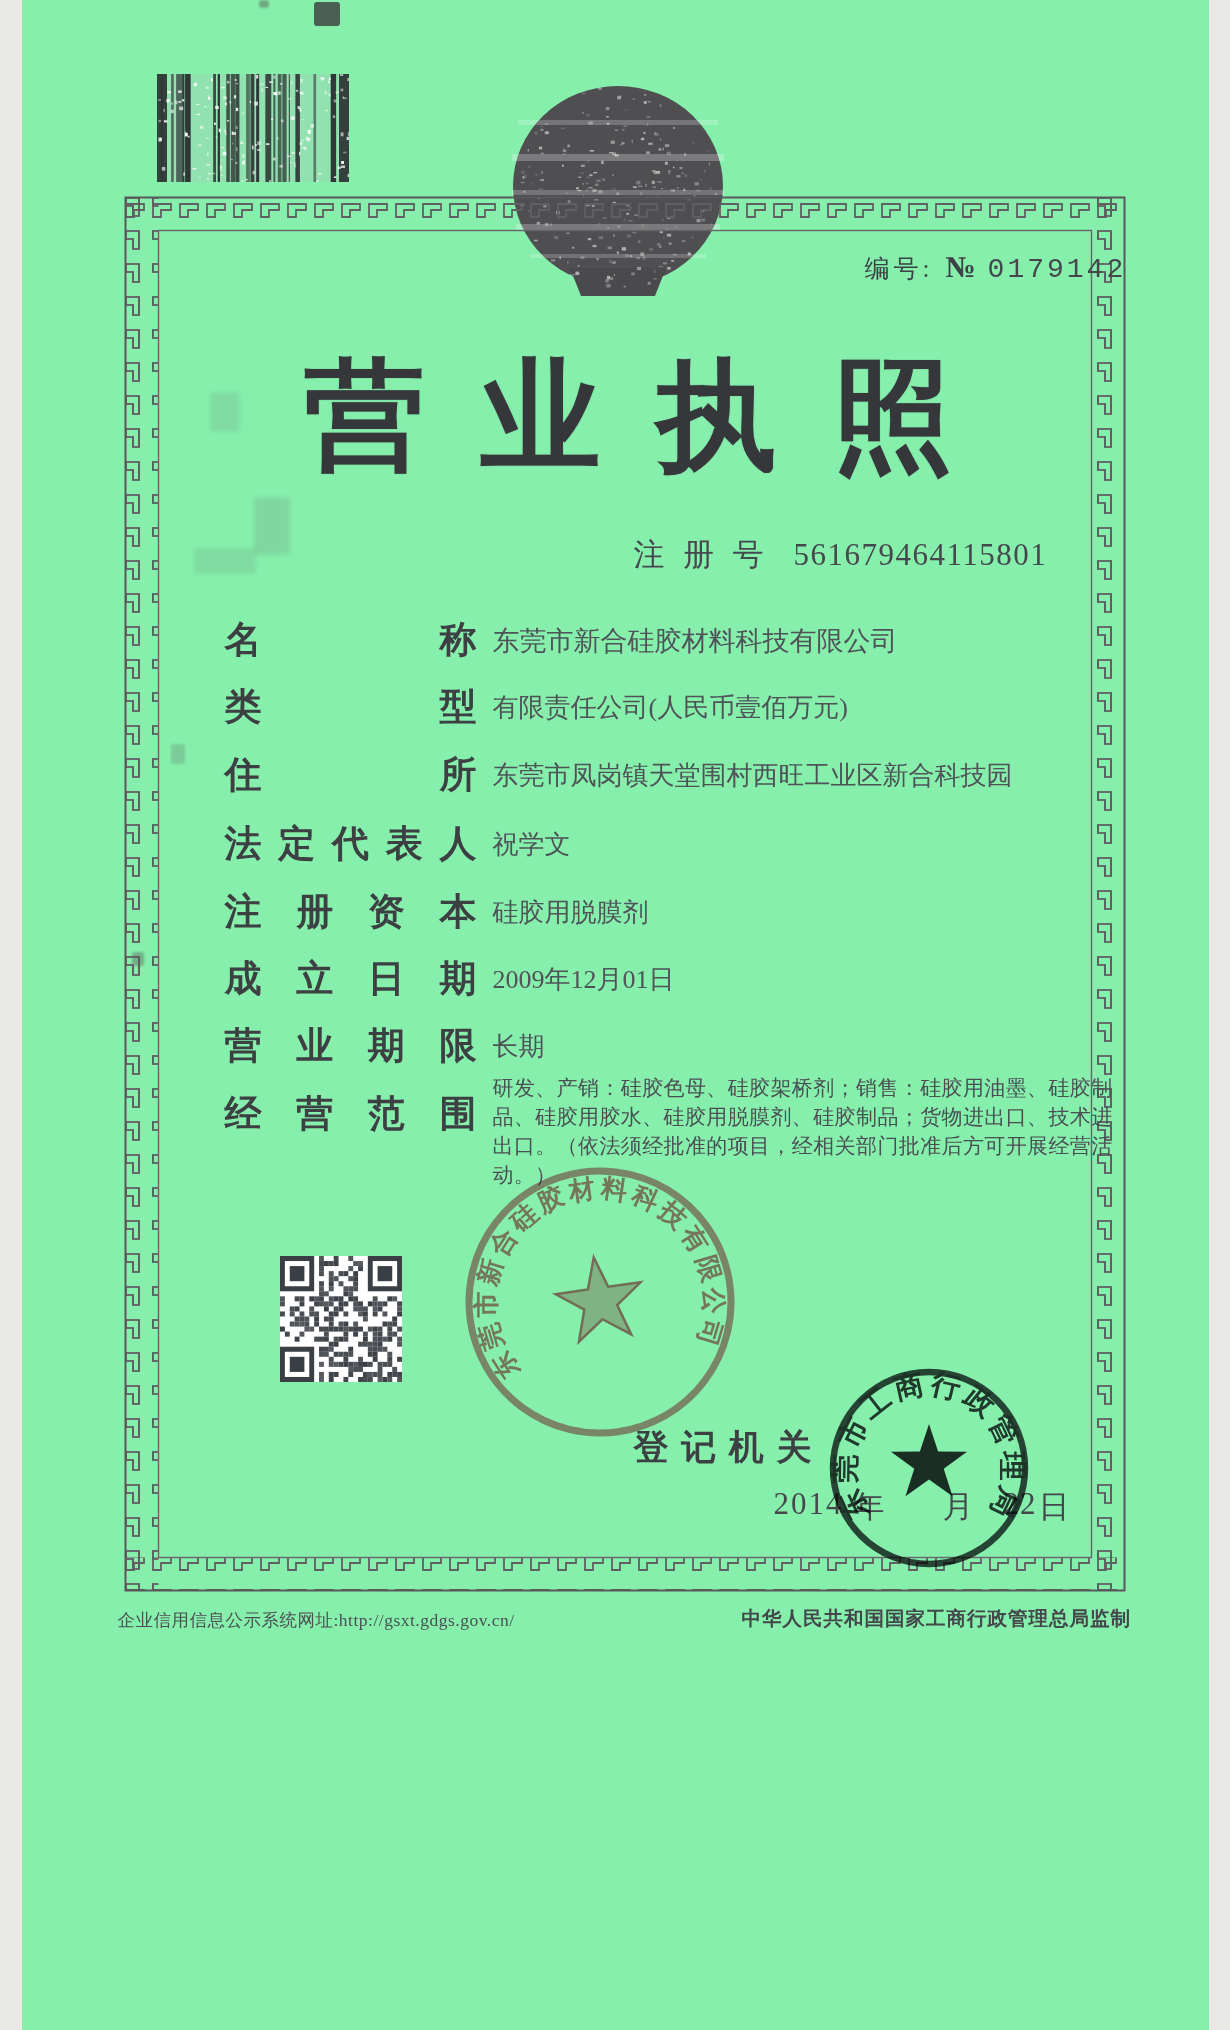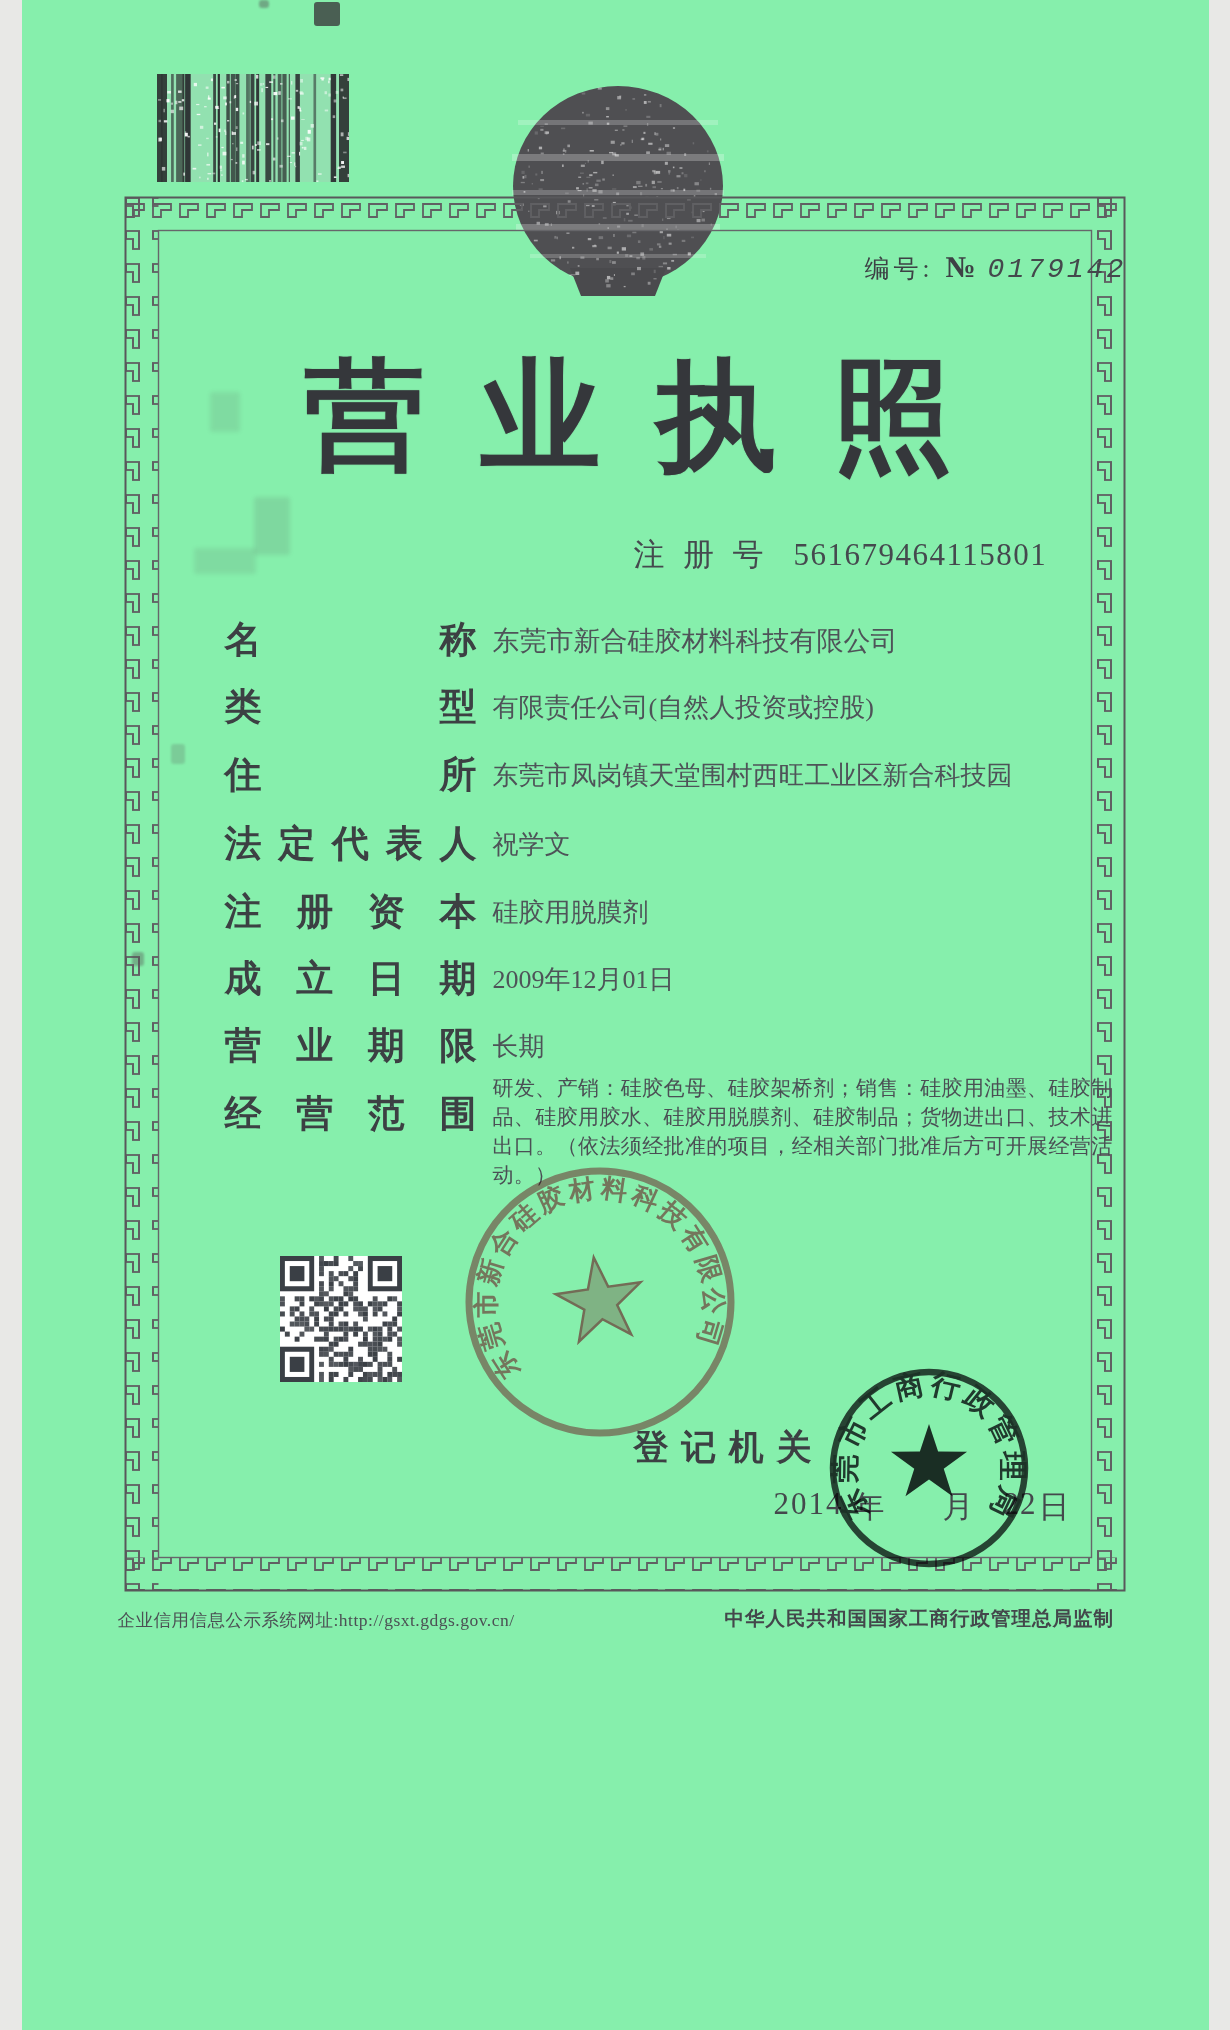--- a/index.html
+++ b/index.html
@@ -7,21 +7,21 @@
     position:relative;width:1187px;height:2030px;margin:0 auto;
     background:#86efac;overflow:hidden;
     font-family:"Liberation Serif",serif;color:#3c4043;
   }
   
   .abs{position:absolute;}
   
   .serial{left:843px;top:250px;display:flex;align-items:baseline;gap:12px;color:#3d4145;}
   .serial .pre{font-size:25px;letter-spacing:4px;}
   .serial .sym{font-size:30px;font-weight:700;}
-  .serial .num{font-size:28px;font-family:"Liberation Mono",monospace;letter-spacing:3px;color:#44484c;font-style:italic;}
+  .serial .num{font-size:28px;font-family:"Liberation Mono",monospace;letter-spacing:3px;color:#44484c;}
   
   .title{
     left:283px;top:336px;width:648px;height:140px;
     font-family:"DejaVu Sans",sans-serif;font-weight:800;font-size:120px;
     color:#35373b;text-shadow:0 0 1px rgba(70,70,75,.6);
   }
   
   .js-justify{display:flex;justify-content:space-between;}
   
   .regno{left:612px;top:534px;display:flex;align-items:baseline;color:#45494e;}
@@ -36,21 +36,21 @@
   
   .authority{left:612px;top:1424px;width:178px;font-size:35px;font-weight:600;color:#3c4043;}
   .dateline{left:752px;top:1486px;display:flex;align-items:flex-start;font-size:31px;color:#44484c;}
   .dateline .y{letter-spacing:2px;}
   .dateline .u1{margin-left:10px;}
   .dateline .u2{margin-left:58px;}
   .dateline .d{margin-left:30px;letter-spacing:1px;font-family:Liberation Serif, serif;}
   .dateline .u3{margin-left:2px;}
   
   .footer-left{left:96px;top:1608px;font-size:17.5px;letter-spacing:.5px;color:#4b5054;}
-  .footer-right{left:703px;top:1605px;font-size:19.5px;font-weight:600;letter-spacing:1px;color:#43474b;}
+  .footer-right{left:720px;top:1605px;font-size:19.5px;font-weight:600;letter-spacing:1px;color:#43474b;}
   
   .smudge{position:absolute;background:#555;border-radius:3px;}
   
   .ink{mix-blend-mode:multiply;}
 </style>
 </head>
 <body>
 
 <div class="paper">
 
@@ -520,21 +520,21 @@
         <span>名</span>
         <span>称</span>
       </div>
     <div class="row-value v-lg">东莞市新合硅胶材料科技有限公司</div>
   </div>
   <div class="row" style="top:683px">
     <div class="row-label js-justify">
         <span>类</span>
         <span>型</span>
       </div>
-    <div class="row-value">有限责任公司(自然人投资或控股)</div>
+    <div class="row-value">有限责任公司(人民币壹佰万元)</div>
   </div>
   <div class="row" style="top:751px">
     <div class="row-label js-justify">
         <span>住</span>
         <span>所</span>
       </div>
     <div class="row-value">东莞市凤岗镇天堂围村西旺工业区新合科技园</div>
   </div>
   <div class="row" style="top:820px">
     <div class="row-label js-justify">

